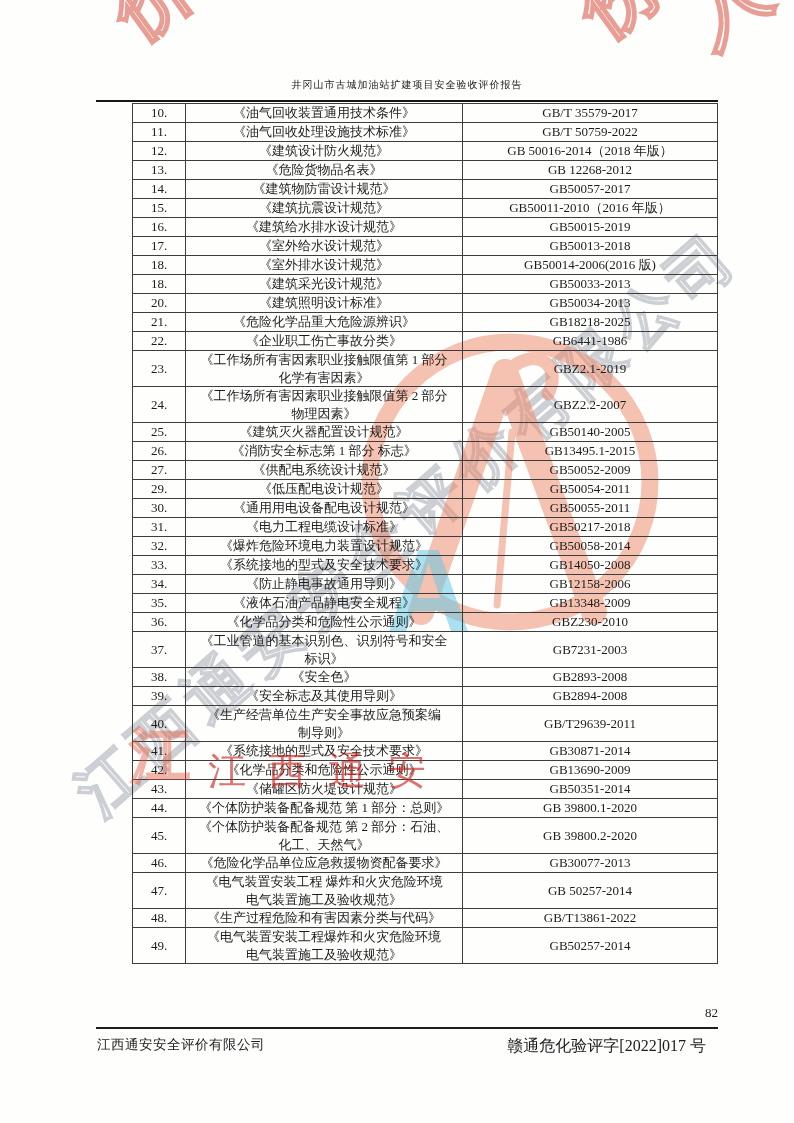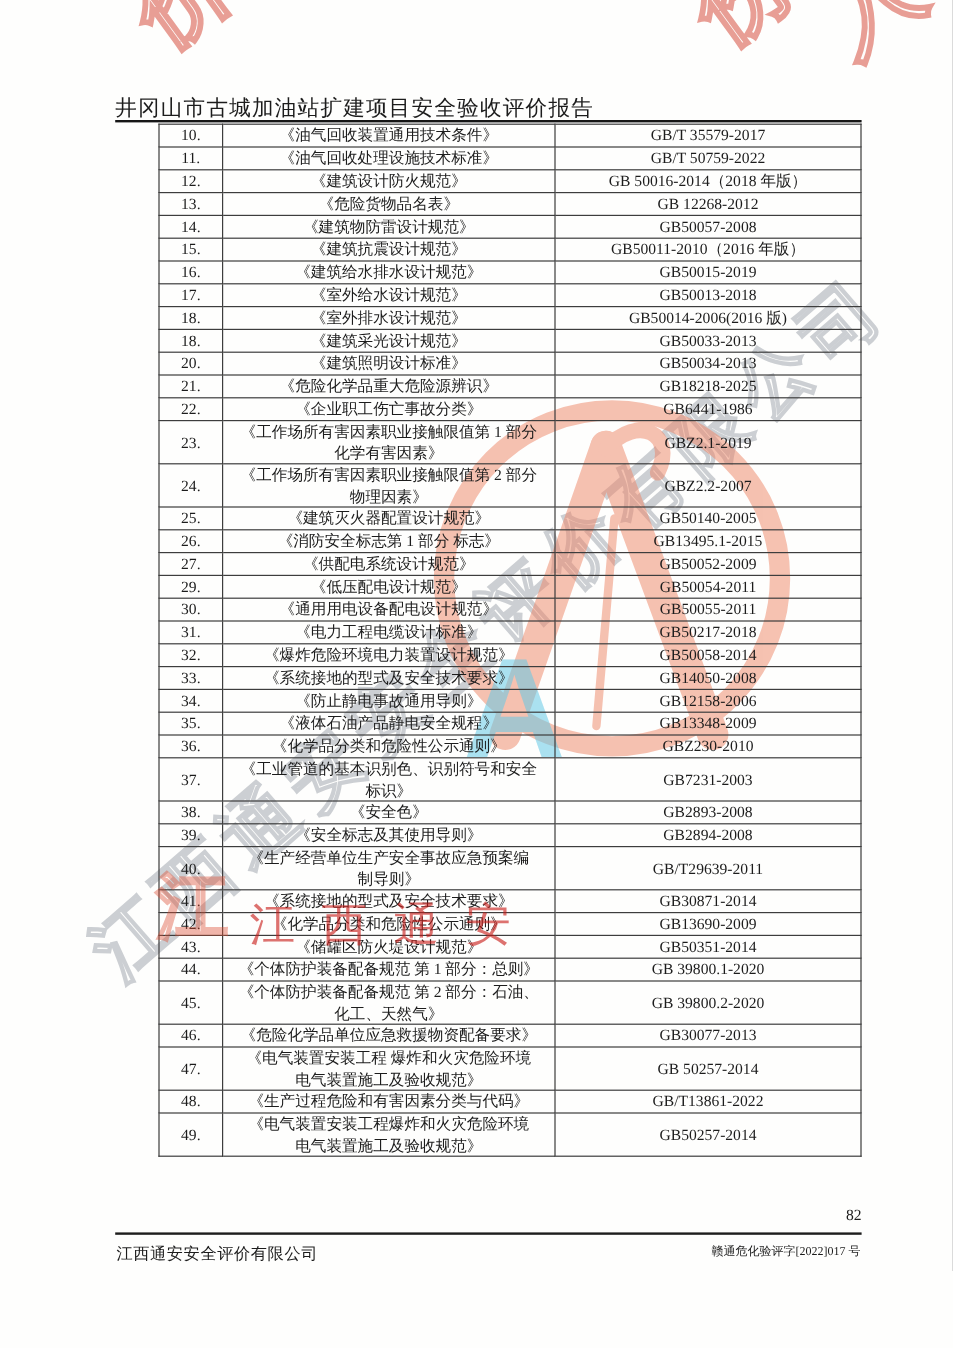--- a/index.html
+++ b/index.html
@@ -4,38 +4,38 @@
 <style>
   html,body{margin:0;padding:0;background:#9a9a9a;}
   .page{
     position:relative;width:794px;height:1123px;margin:0 auto;
     background:#fefefd;overflow:hidden;color:#1c1c1c;
     font-family:"Liberation Serif","DejaVu Serif",serif;
   }
   
   .title{
     position:absolute;top:78px;left:96px;width:622px;
-    text-align:left;font-size:18px;letter-spacing:1px;
+    text-align:center;font-size:10px;letter-spacing:1px;
   }
   .header-rule{position:absolute;top:100px;left:96px;width:622px;height:2px;background:#161616;}
   
   table.standards{
     position:absolute;top:103px;left:132px;width:585px;
     border-collapse:collapse;table-layout:fixed;background:transparent;z-index:2;
   }
   table.standards td{
     border:1px solid #3d3d3d;text-align:center;vertical-align:middle;
     font-size:13px;line-height:17.5px;height:18px;padding:0 2px;
     white-space:pre-line;overflow:hidden;
   }
   
   .page-num{position:absolute;top:1005px;left:96px;width:622px;text-align:right;font-size:13px;}
   .footer-rule{position:absolute;top:1027px;left:96px;width:622px;height:2px;background:#1d1d1d;}
   .footer-left{position:absolute;top:1036px;left:97px;font-size:13.5px;letter-spacing:.5px;}
-  .footer-right{position:absolute;top:1036px;left:95px;width:622px;text-align:right;font-size:10px;}
+  .footer-right{position:absolute;top:1036px;left:84px;width:622px;text-align:right;font-size:16px;}
   
   .wm{pointer-events:none;position:absolute;}
   .wm-under{z-index:1;}
   .wm-over{z-index:4;}
   .wm-diagonal{
     left:86px;top:760px;white-space:nowrap;font-weight:bold;
     font-size:62px;letter-spacing:9px;
     color:transparent;-webkit-text-stroke:1.6px rgba(145,150,160,.45);
     transform:rotate(-41deg);transform-origin:0 50%;
   }
@@ -109,21 +109,21 @@
 
     <tr>
       <td>13.</td>
       <td>《危险货物品名表》</td>
       <td>GB 12268-2012</td>
     </tr>
 
     <tr>
       <td>14.</td>
       <td>《建筑物防雷设计规范》</td>
-      <td>GB50057-2008</td>
+      <td>GB50057-2017</td>
     </tr>
 
     <tr>
       <td>15.</td>
       <td>《建筑抗震设计规范》</td>
       <td>GB50011-2010（2016 年版）</td>
     </tr>
 
     <tr>
       <td>16.</td>

